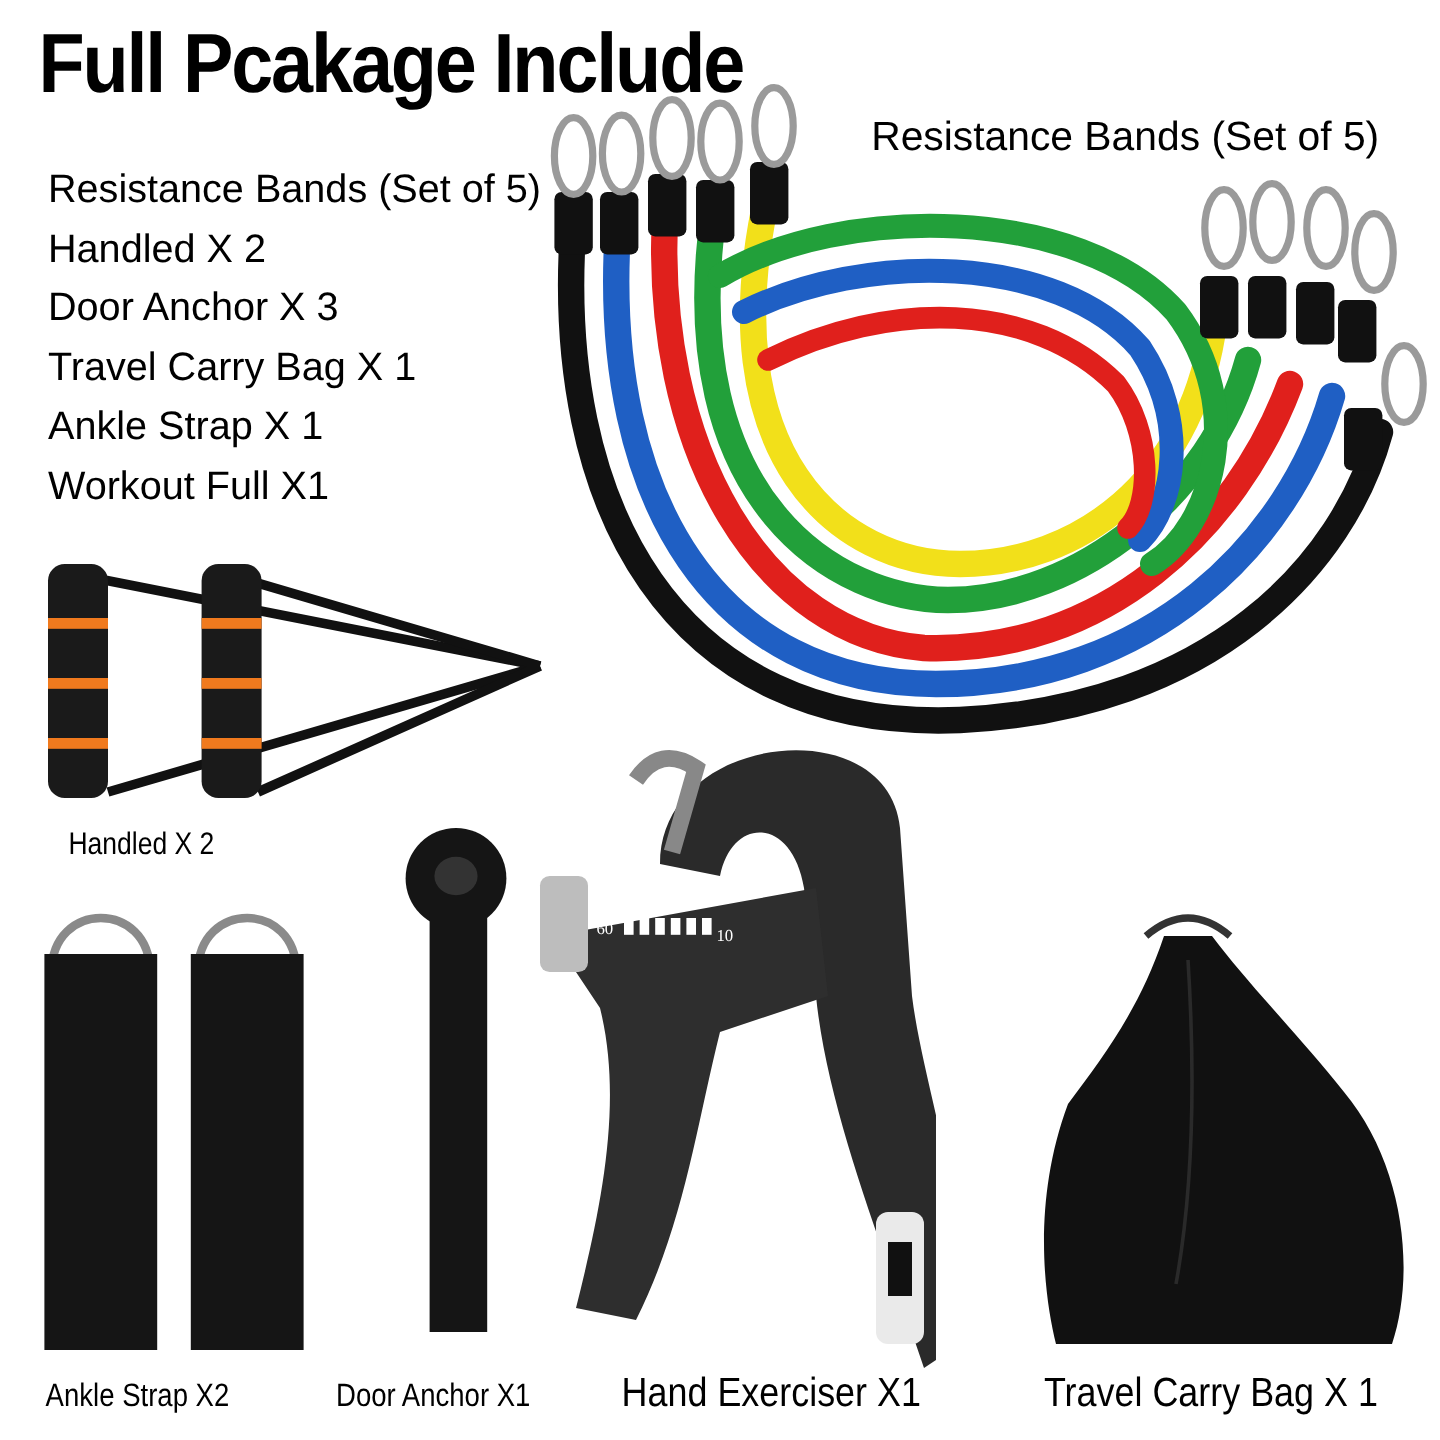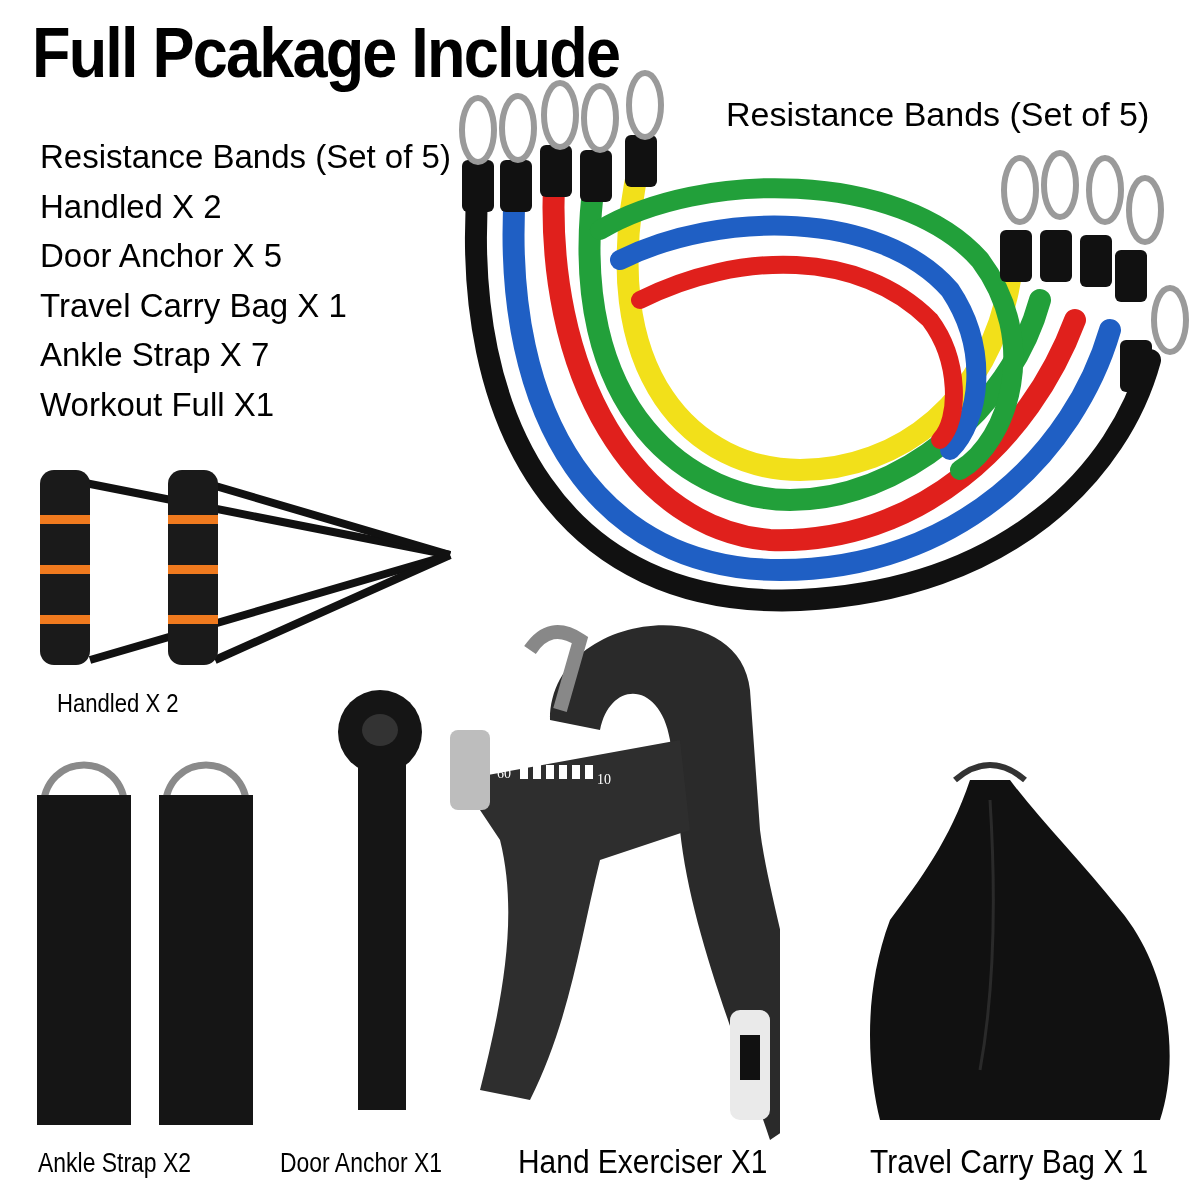--- a/index.html
+++ b/index.html
@@ -14,23 +14,23 @@
   svg { position: absolute; }
 </style>
 </head>
 <body>
 
 <div class="abs title">Full Pcakage Include</div>
 
 <div class="abs list">
   <div>Resistance Bands (Set of 5)</div>
   <div>Handled X 2</div>
-  <div>Door Anchor X 5</div>
+  <div>Door Anchor X 3</div>
   <div>Travel Carry Bag X 1</div>
-  <div>Ankle Strap X 7</div>
+  <div>Ankle Strap X 1</div>
   <div>Workout Full X1</div>
 </div>
 
 <div class="abs bands-label">Resistance Bands (Set of 5)</div>
 
 <svg width="1200" height="700" style="left:0;top:0" viewBox="0 0 1200 700">
   <g fill="none" stroke-linecap="round">
     <path d="M478 185 C 460 420, 560 610, 800 600 C 1010 590, 1120 470, 1150 360" stroke="#111" stroke-width="22"></path>
     <path d="M515 190 C 500 420, 600 570, 780 570 C 960 570, 1075 450, 1110 330" stroke="#1f5fc4" stroke-width="22"></path>
     <path d="M555 165 C 540 380, 640 530, 770 540 C 920 545, 1030 440, 1075 320" stroke="#e0201c" stroke-width="22"></path>

